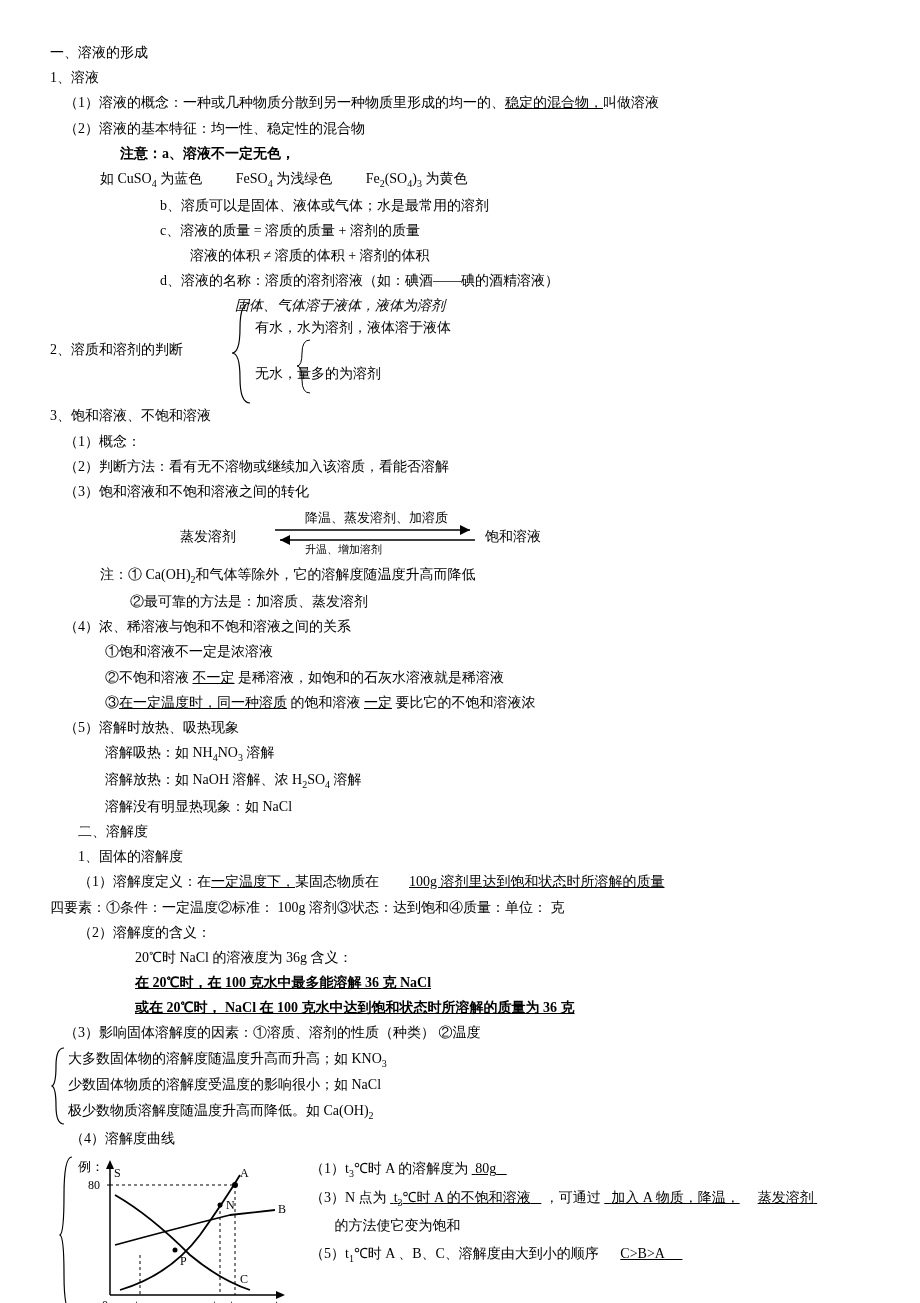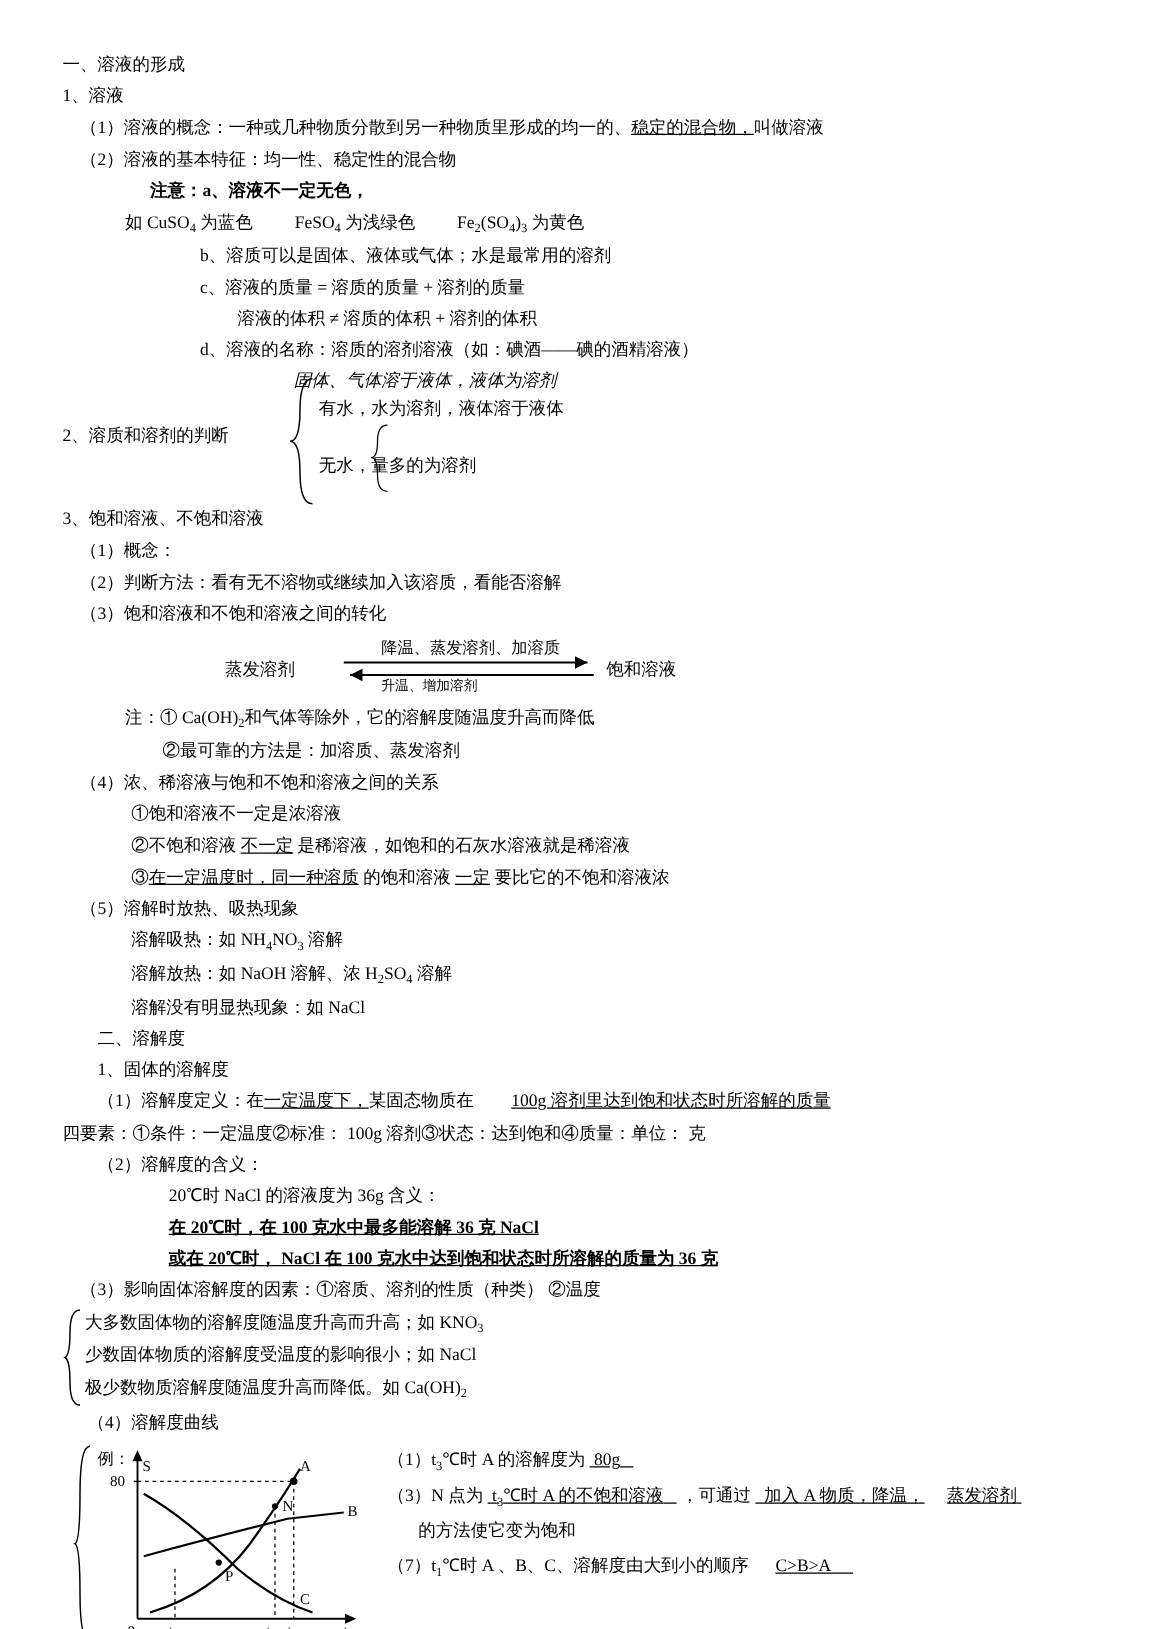--- a/index.html
+++ b/index.html
@@ -193,21 +193,21 @@
       <span class="ul">&nbsp;<span>80g</span>&nbsp;&nbsp;&nbsp;</span>
     </div>
     <div>
       <span>（3）N 点为</span>
       <span class="ul">&nbsp;<span>t</span><span class="sub">3</span><span>℃时  A 的不饱和溶液</span>&nbsp;&nbsp;&nbsp;</span>
       <span>，可通过</span>
       <span class="ul">&nbsp;&nbsp;<span>加入 A 物质，降温，</span></span><span class="gap2"></span><span class="ul"><span>蒸发溶剂</span>&nbsp;</span>
       <br>&nbsp;&nbsp;&nbsp;&nbsp;&nbsp;&nbsp;&nbsp;<span>的方法使它变为饱和</span>
     </div>
     <div>
-      <span>（7）t</span><span class="sub">1</span><span>℃时 A 、B、C、溶解度由大到小的顺序</span><span class="gap2"></span>
+      <span>（5）t</span><span class="sub">1</span><span>℃时 A 、B、C、溶解度由大到小的顺序</span><span class="gap2"></span>
       <span class="ul"><span>C&gt;B&gt;A</span>&nbsp;&nbsp;&nbsp;&nbsp;&nbsp;</span>
     </div>
     <div>
       
     </div>
 
   </div>
 </div>
 
 </body></html>

